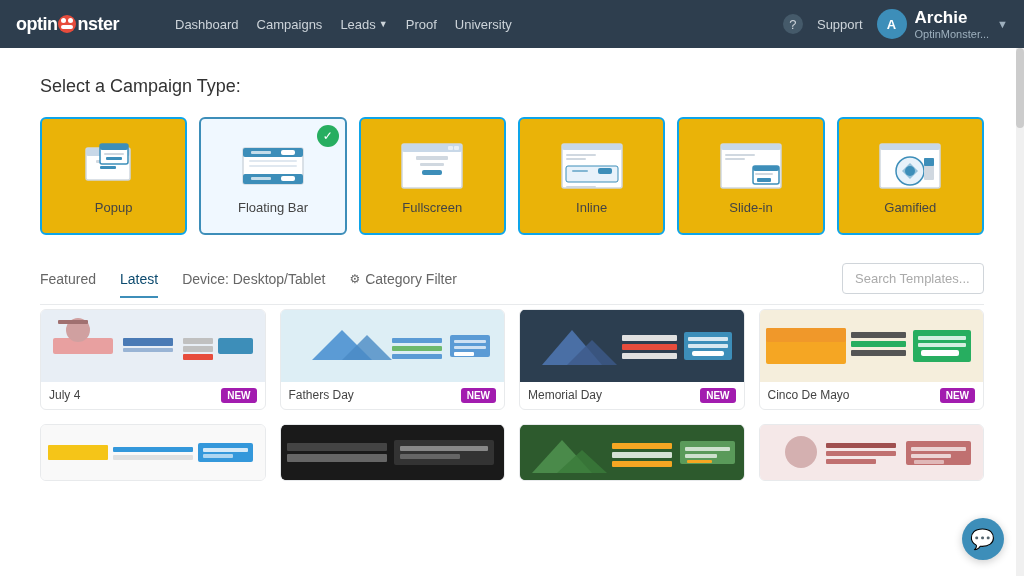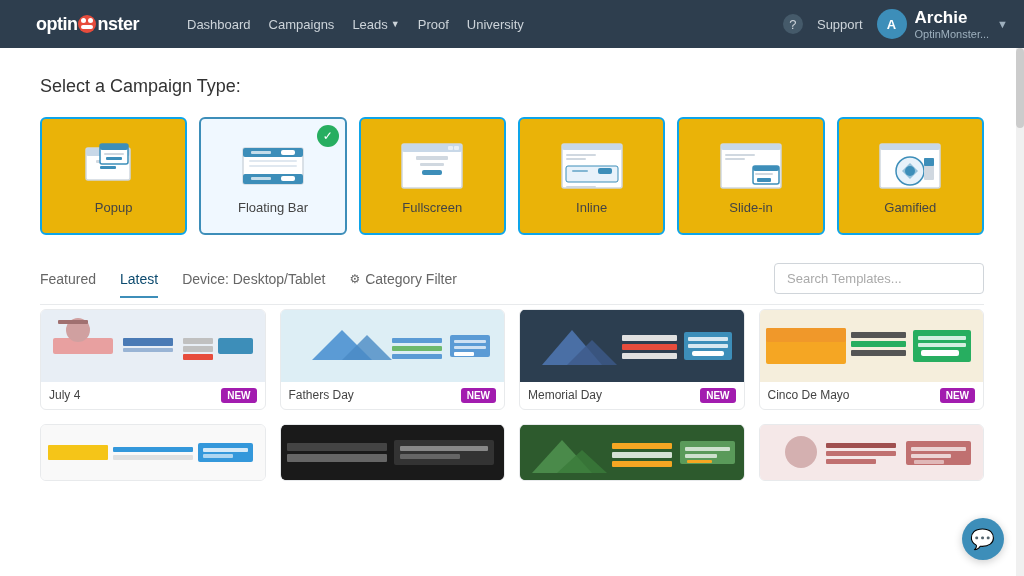--- a/index.html
+++ b/index.html
@@ -17,27 +17,26 @@
     .navbar-logo {
       display: flex;
       align-items: center;
       gap: 4px;
     }
     .logo-text {
       color: white;
       font-size: 18px;
       font-weight: 700;
       letter-spacing: -0.5px;
-      margin-left: 20px;
     }
     .nav-links {
       display: flex;
       align-items: center;
       gap: 18px;
-      margin-left: 24px;
+      margin-left: 32px;
       flex: 1;
     }
     .nav-link {
       color: #cdd4da;
       font-size: 13px;
       cursor: pointer;
       display: flex;
       align-items: center;
       gap: 3px;
     }
@@ -189,21 +188,21 @@
     .search-box {
       margin-left: auto;
       margin-bottom: 10px;
     }
     .search-input {
       border: 1px solid #d0d5da;
       border-radius: 4px;
       padding: 7px 12px;
       font-size: 13px;
       color: #666;
-      width: 210px;
+      width: 142px;
       outline: none;
     }
     .search-input::placeholder { color: #aaa; }
 
     
     .template-grid {
       display: grid;
       grid-template-columns: repeat(4, 1fr);
       gap: 14px;
     }

